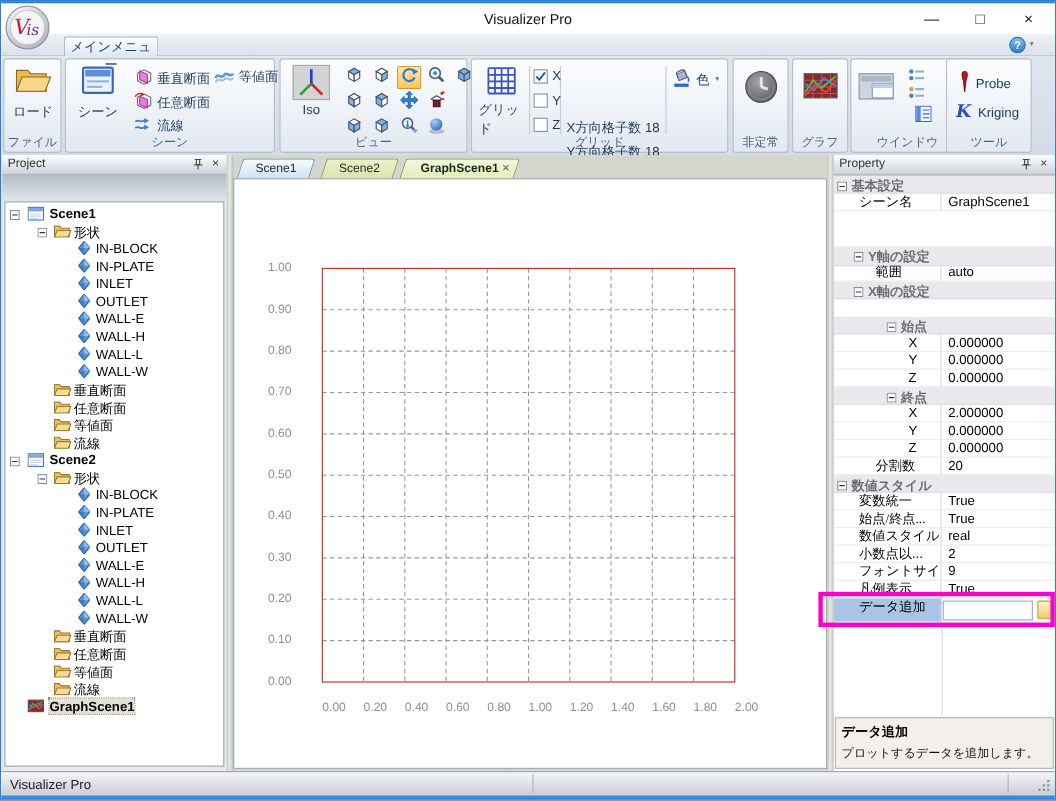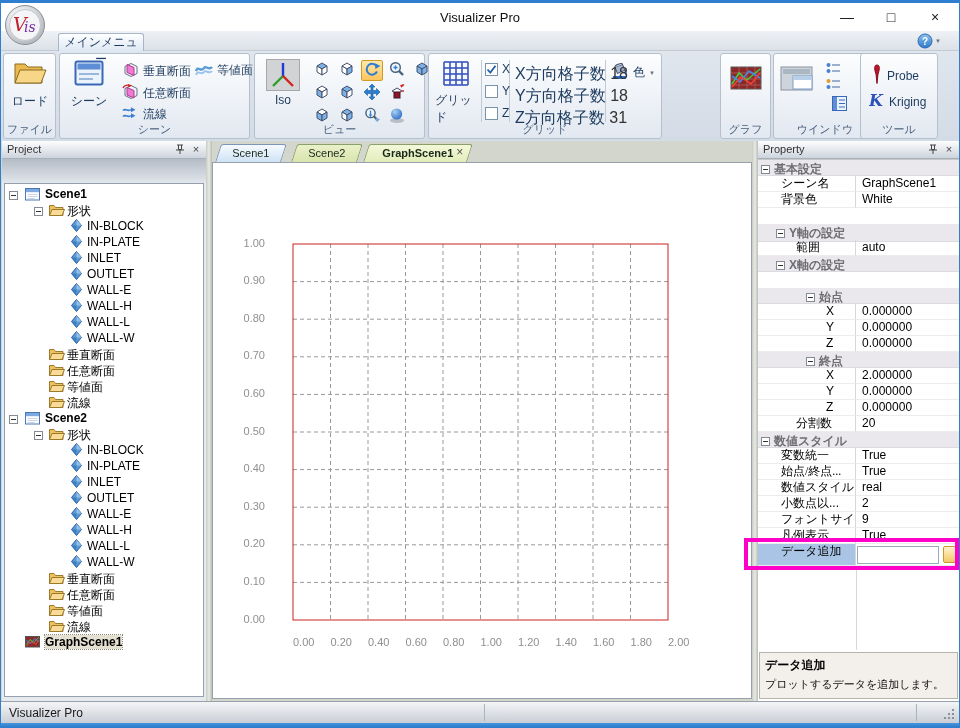--- a/index.html
+++ b/index.html
@@ -24,21 +24,21 @@
   .ribbon { position:absolute; left:0; top:50px; width:100%; height:90px; background:linear-gradient(#e0e6ee,#d3dbe6); }
   .rgroup { position:absolute; top:2px; height:86px; background:linear-gradient(#fcfdfe,#eef2f7 55%,#e2e8f1); border:1px solid #b6c0cd; border-radius:3px; }
   .glabel { position:absolute; left:0; right:0; bottom:1px; text-align:center; font-size:11px; color:#49607c; }
   .bigbtn { position:absolute; display:flex; flex-direction:column; align-items:center; justify-content:flex-start; gap:2px; font-size:12px; color:#1c3least; color:#1c3a5e; border-radius:3px; }
   .smallbtn { position:absolute; display:flex; align-items:center; gap:4px; font-size:12px; color:#1c3a5e; white-space:nowrap; }
   .isoicon { width:34px; height:32px; background:#d2d3d4; border:1px solid #a8a8a8; display:flex; align-items:center; justify-content:center; }
   .vicon { position:absolute; width:22px; height:21px; display:flex; align-items:center; justify-content:center; border-radius:2px; }
   .vicon.sel { background:linear-gradient(#ffe8a8,#fdc45e); border:1px solid #d09a28; }
   .cbrow { position:absolute; display:flex; align-items:center; gap:4px; font-size:12px; color:#1c3a5e; }
   .cbx { width:13px; height:13px; background:#fff; border:1px solid #7a92aa; display:inline-flex; align-items:center; justify-content:center; }
-  .cntrow { position:absolute; font-size:16px; color:#1c3a5e; white-space:nowrap; }
+  .cntrow { position:absolute; font-size:12px; color:#1c3a5e; white-space:nowrap;margin-top:44px; }
   .vsep { position:absolute; width:1px; background:#c2cad6; }
 
   
   .main { position:absolute; left:0; top:140px; width:958px; height:560px; background:#d3d6cd; }
   .panel-head { position:absolute; left:0; top:0; right:0; height:18px; background:linear-gradient(#fdfdfe,#cdd4dc); border-bottom:1px solid #a7b0ba; font-size:11px; color:#333; padding-left:5px; line-height:16px; }
   .ph-ico { position:absolute; top:3px; width:12px; height:12px; text-align:center; font-size:11px; line-height:11px; color:#444; }
 
   .leftpanel { position:absolute; left:1px; top:0; width:204px; height:560px; background:#e6e9ed; }
   .leftband { position:absolute; left:0; top:18px; right:0; height:24px; background:linear-gradient(#b4bcc6,#e2e6ec); }
   .treebox { position:absolute; left:2px; top:42px; right:2px; bottom:4px; background:#fff; border:1px solid #96a0ac; overflow:hidden; }
@@ -368,20 +368,33 @@
         </div>
         <div class="cbrow" style="left: 56px; top: 52px;">
           <span class="cbx"></span>
           <span>Z</span>
         </div>
         <div class="cntrow" style="left: 86px; top: 10px;"><span>X方向格子数</span> <span style="color:#333;">18</span></div>
         <div class="cntrow" style="left: 86px; top: 32px;"><span>Y方向格子数</span> <span style="color:#333;">18</span></div>
         <div class="cntrow" style="left: 86px; top: 54px;"><span>Z方向格子数</span> <span style="color:#333;">31</span></div>
       </div>
 
+    <div class="rgroup" style="left:665px; width:51px;">
+      <div class="bigbtn" style="left:7px; top:8px; width:36px; height:56px;">
+        <span>
+          <svg width="34" height="34" viewBox="0 0 34 34">
+            <circle cx="17" cy="17" r="14" fill="url(#gclock)" stroke="#4a4a4a"></circle>
+            <circle cx="17" cy="17" r="11.5" fill="none" stroke="#8a8a90"></circle>
+            <line x1="17" y1="17" x2="17" y2="8" stroke="#e6e6ea" stroke-width="2.6"></line>
+            <line x1="17" y1="17" x2="23" y2="19" stroke="#e6e6ea" stroke-width="2.6"></line>
+          </svg>
+        </span>
+      </div>
+      <div class="glabel">非定常</div>
+    </div>
 
     <div class="rgroup" style="left:719px; width:51px;">
       <div class="bigbtn" style="left:7px; top:10px; width:36px; height:52px;">
         <span>
           <svg width="34" height="28" viewBox="0 0 34 28">
             <rect x="2" y="3" width="30" height="22" fill="#8a2828" stroke="#5a5a5a"></rect>
             <g stroke="#aa5555" stroke-width="1">
                 <line x1="2" y1="9" x2="32" y2="9"></line>
                 <line x1="2" y1="15" x2="32" y2="15"></line>
                 <line x1="2" y1="21" x2="32" y2="21"></line>
@@ -802,24 +815,20 @@
             <span class="pexp" style="left:3px;"><svg width="9" height="9" viewBox="0 0 9 9">
                 <rect x="0.5" y="0.5" width="8" height="8" fill="#fff" stroke="#848a94"></rect>
                 <line x1="2" y1="4.5" x2="7" y2="4.5" stroke="#333"></line>
               </svg></span>
             <span class="gtext" style="left:16px;">基本設定</span>
           </div>
           <div class="prow " style="top: 16px; height: 16px;">
             <span class="plabel" style="padding-left:23px;">シーン名</span>
             <span class="pvalue">GraphScene1</span>
           </div>
-          <div class="prow " style="top: 32px; height: 16px;">
-            <span class="plabel" style="padding-left:23px;">背景色</span>
-            <span class="pvalue">White</span>
-          </div>
           <div class="prow group" style="top: 64px; height: 18px;">
             <span class="pexp" style="left:18px;"><svg width="9" height="9" viewBox="0 0 9 9">
                 <rect x="0.5" y="0.5" width="8" height="8" fill="#fff" stroke="#848a94"></rect>
                 <line x1="2" y1="4.5" x2="7" y2="4.5" stroke="#333"></line>
               </svg></span>
             <span class="gtext" style="left:31px;">Y軸の設定</span>
           </div>
           <div class="prow " style="top: 80px; height: 16px;">
             <span class="plabel" style="padding-left:38px;">範囲</span>
             <span class="pvalue">auto</span>

